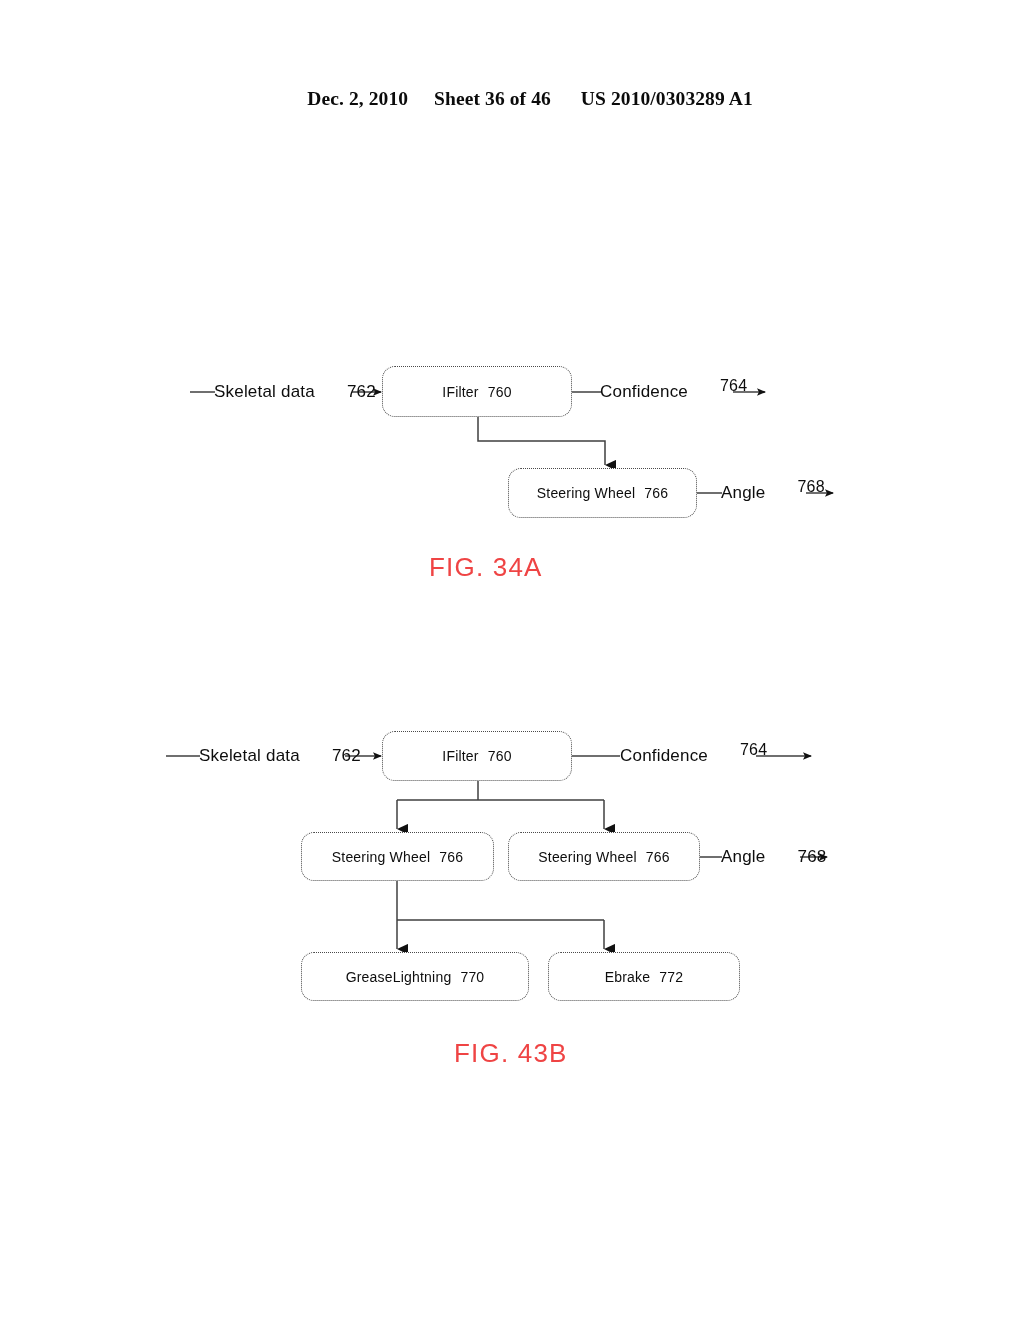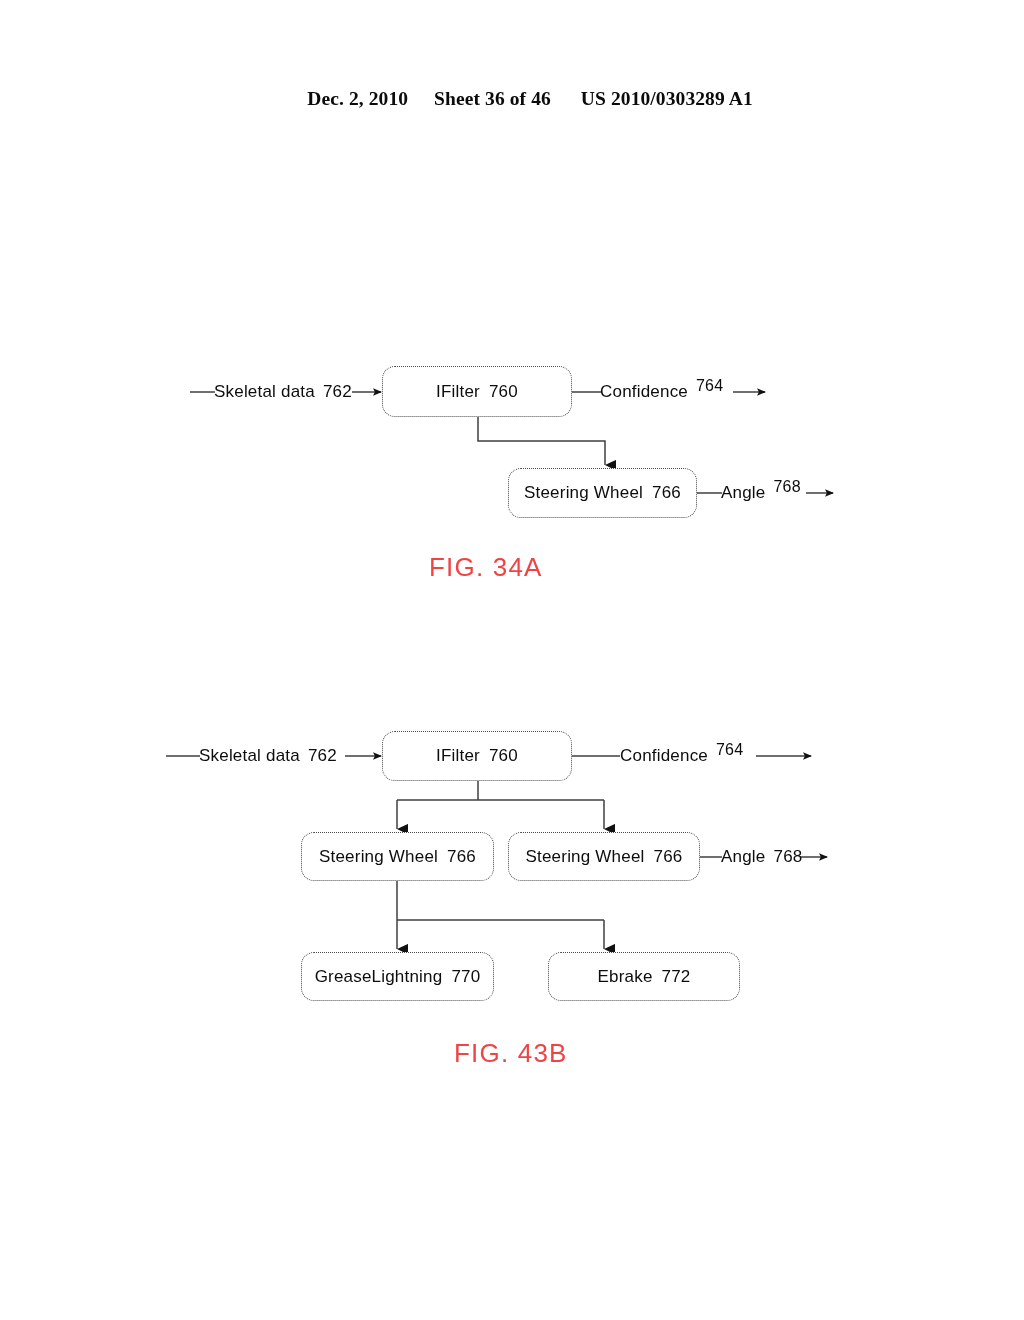--- a/index.html
+++ b/index.html
@@ -55,40 +55,41 @@
   
   .node-box {
     position: absolute;
     box-sizing: border-box;
     border: 1.3px dotted #4a4a4a;
     border-radius: 13px;
     background: #ffffff;
     display: flex;
     align-items: center;
     justify-content: center;
-    font-size: 17px;
+    font-size: 14px;
     color: #0d0d0d;
     letter-spacing: 0.2px;
     white-space: nowrap;
   }
   .node-box .lbl { display: inline-block; }
   .node-box .ref {
     display: inline-block;
     margin-left: 9px;
   }
 
   
   .edge-label {
     position: absolute;
     font-size: 17px;
     color: #0d0d0d;
     white-space: nowrap;
     letter-spacing: 0.2px;
     display: flex;
     align-items: baseline;
+    gap: 24px;
   }
   .edge-label .ref { margin-left: 8px; }
   .edge-label .ref.sup {
     position: relative;
     top: -6px;
     font-size: 16px;
   }
 
   
   .fig-caption {
@@ -221,21 +222,21 @@
     <div class="node-box" style="left:301px; top:832px; width:193px; height:49px;">
       <span class="lbl">Steering Wheel</span>
       <span class="ref">766</span>
     </div>
 
     <div class="node-box" style="left:508px; top:832px; width:192px; height:49px;">
       <span class="lbl">Steering Wheel</span>
       <span class="ref">766</span>
     </div>
 
-    <div class="node-box" style="left:301px; top:952px; width:193px; height:49px;">
+    <div class="node-box" style="left:301px; top:952px; width:228px; height:49px;">
       <span class="lbl">GreaseLightning</span>
       <span class="ref tight">770</span>
     </div>
 
     <div class="node-box" style="left:508px; top:952px; width:192px; height:49px;margin-left:40px;">
       <span class="lbl">Ebrake</span>
       <span class="ref">772</span>
     </div>
 
     <div class="edge-label" style="left:199px; top:746px;">

